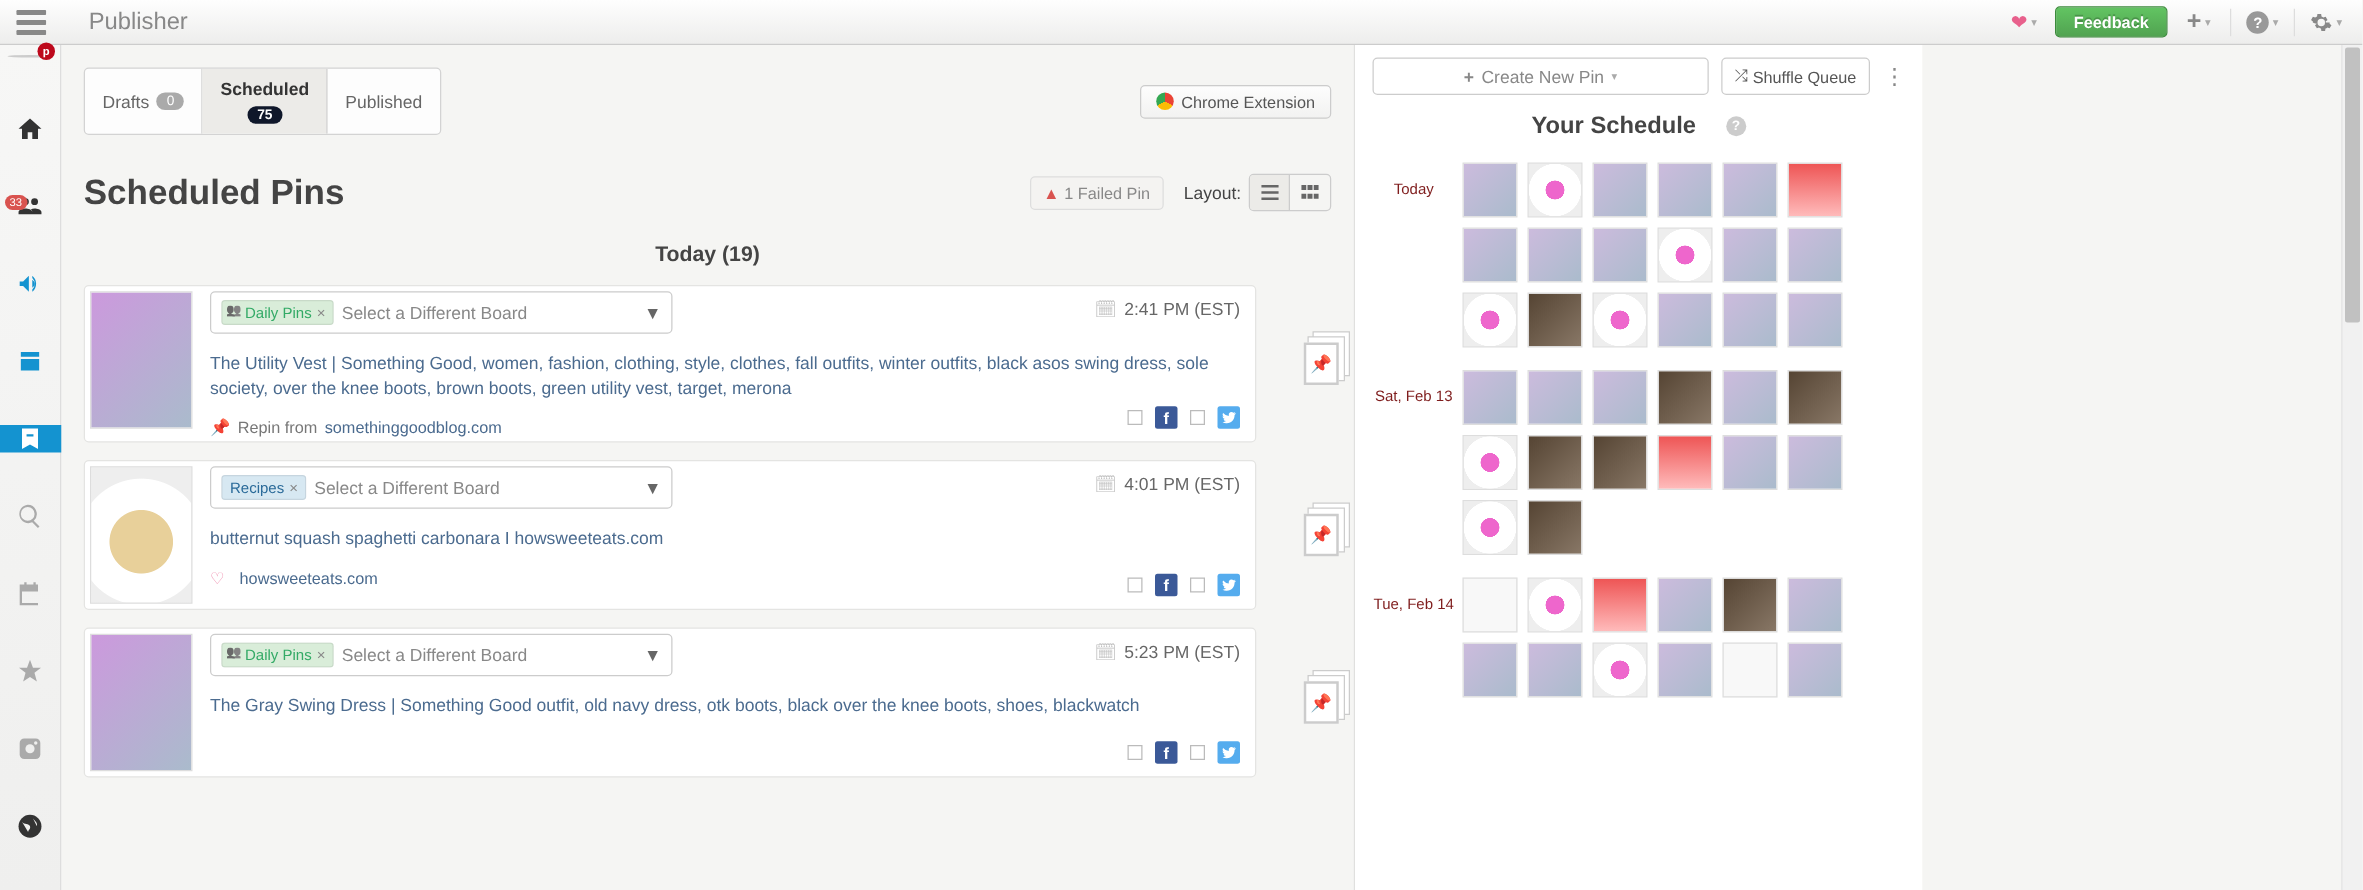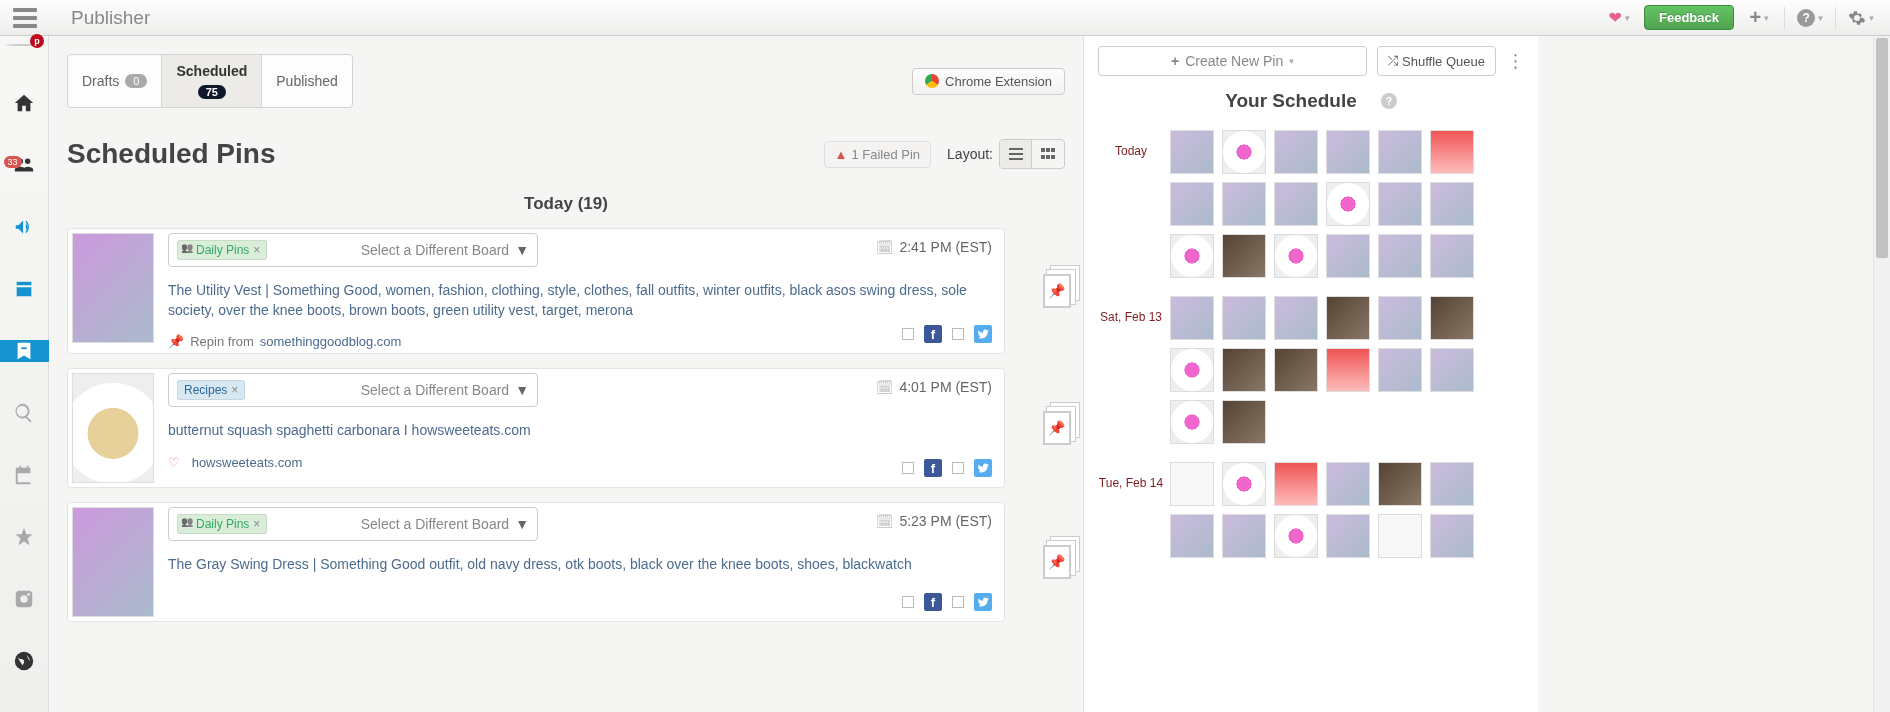--- a/index.html
+++ b/index.html
@@ -52,21 +52,21 @@
   .pin-thumb{ width:82px; height:110px; background:linear-gradient(135deg,#c9d,#abc); border:1px solid #ddd; flex-shrink:0;}
   .pin-thumb.food{ background:radial-gradient(circle at 50% 55%, #e8d09a 0 35%, #fff 36% 70%, #eee 71%);}
   .pin-body{ flex:1;}
   .board-row{ border:1px solid #ccc; border-radius:4px; padding:6px 8px; display:flex; align-items:center; gap:6px; width:370px;}
   .board-tag{ font-size:12px; padding:2px 6px 2px 18px; border-radius:3px; position:relative; border:1px solid rgba(0,0,0,.08);}
   .board-tag::before{ content:"👥"; position:absolute; left:3px; top:1px; font-size:10px; filter:grayscale(1);}
   .board-tag.green{ background:#d9edd9; color:#3a6;}
   .board-tag.green .x, .board-tag.blue .x { margin-left:4px; color:#888; cursor:pointer;}
   .board-tag.blue{ background:#d7e8f2; color:#2a6a99; padding-left:6px;}
   .board-tag.blue::before{ content:"";}
-  .board-select{ color:#888; font-size:14px; flex:1;text-align:right;}
+  .board-select{ color:#888; font-size:14px; flex:1;}
   .board-caret{ color:#666;}
   .pin-desc{ margin-top:14px; font-size:14px; color:#4b6b8f; line-height:1.4;}
   .pin-source{ margin-top:14px; font-size:13px; color:#777; display:flex; align-items:center; gap:6px;}
   .pin-time{ position:absolute; right:12px; top:10px; font-size:14px; color:#666; display:flex; align-items:center; gap:6px;}
   .pin-time .cal{ color:#bbb; font-size:14px;}
   .pin-shares{ position:absolute; right:12px; bottom:10px; display:flex; align-items:center; gap:10px;}
   .pin-shares .box{ width:12px; height:12px; border:1px solid #bbb; background:#fff; cursor:pointer;}
   .pin-shares .fb{ width:18px; height:18px; background:#3b5998; color:#fff; font-weight:bold; font-size:13px; display:flex;align-items:center;justify-content:center;border-radius:2px; font-family:Arial;}
   .pin-shares .tw{ width:18px; height:18px; background:#55acee; color:#fff; display:flex;align-items:center;justify-content:center;border-radius:2px;}
   .stack-icon{ position:absolute; right:-48px; top:50%; transform:translateY(-50%); width:28px; height:34px; border:2px solid #ccc; background:#fff; box-shadow:4px -4px 0 #fff, 4px -4px 0 1px #ccc, 8px -8px 0 #fff, 8px -8px 0 1px #ccc; display:flex; align-items:center; justify-content:center; color:#bbb; font-size:14px;}

